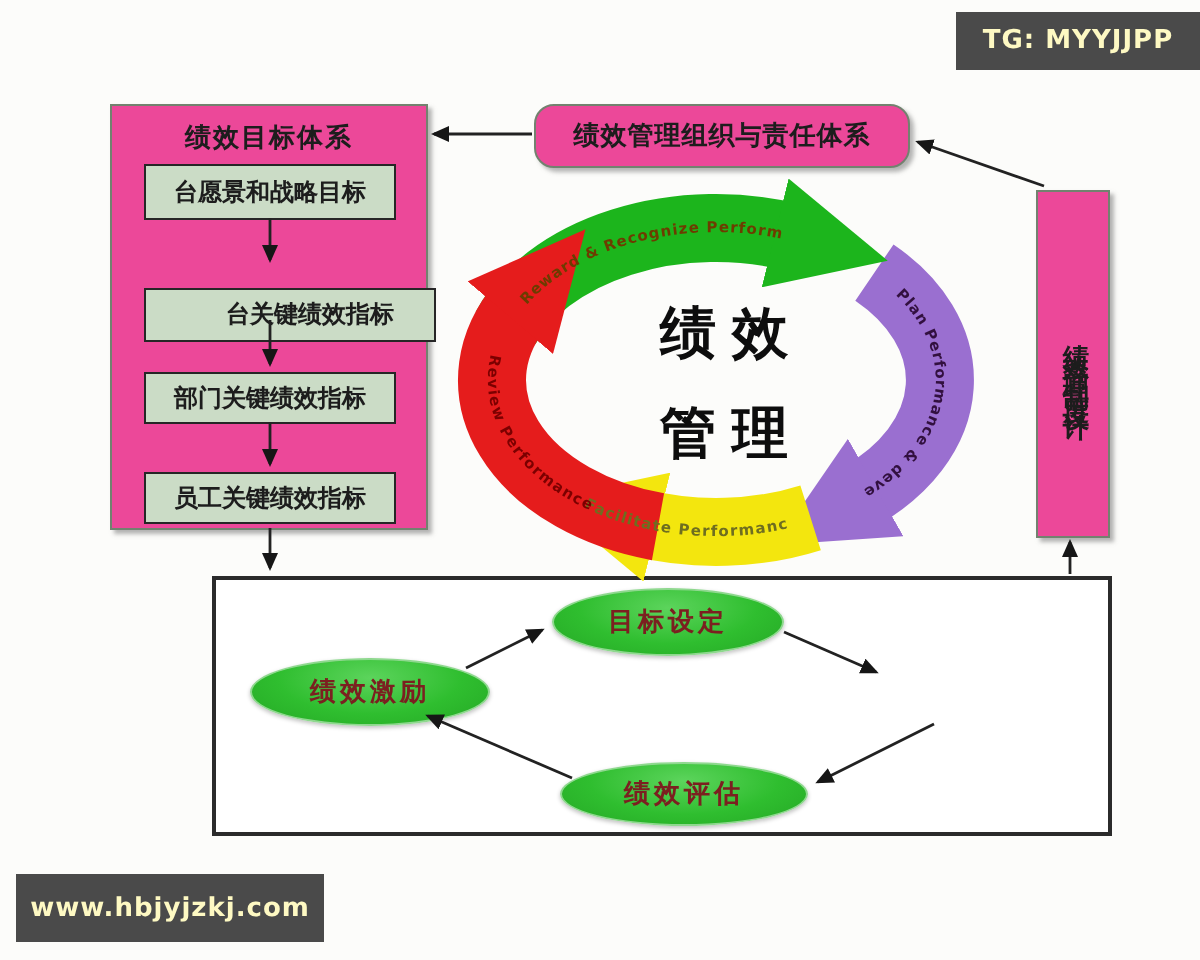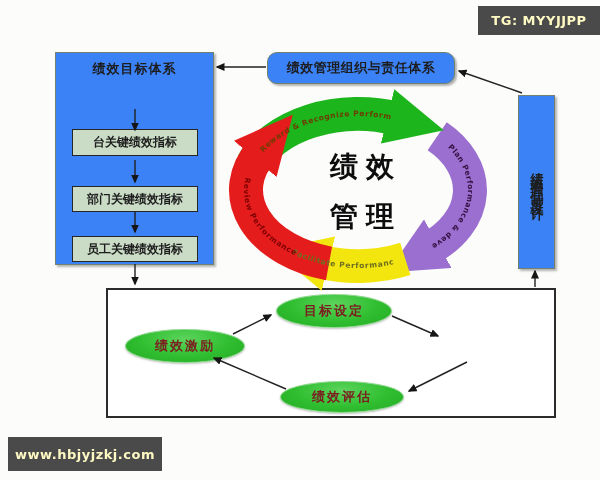--- a/index.html
+++ b/index.html
@@ -9,36 +9,36 @@
     font-family:"DejaVu Sans","Liberation Sans",sans-serif;
   }
   .badge{
     position:absolute;background:#4a4a4a;color:#fef9c3;
     display:flex;align-items:center;justify-content:center;
     font-weight:bold;font-size:13px;letter-spacing:.5px;
   }
   #tg-badge{left:478px;top:6px;width:122px;height:29px;}
   #site-badge{left:8px;top:437px;width:154px;height:34px;font-size:13px;}
   .sage{
-    position:absolute;background:#3b82f6;border:1px solid #72826f;
+    position:absolute;background:#ec4899;border:1px solid #72826f;
     box-shadow:2px 2px 2px rgba(110,110,110,.5);
     color:#1d1d1d;font-weight:bold;
   }
   #left-panel{left:55px;top:52px;width:157px;height:211px;}
   #left-panel .panel-title{
     position:absolute;left:0;top:7px;width:100%;text-align:center;
     font-size:13px;font-weight:bold;color:#1d1d1d;letter-spacing:1px;
   }
   .inner-box{
     position:absolute;left:16px;width:124px;background:#cbdcc6;
     border:1px solid #262626;display:flex;align-items:center;justify-content:center;
     font-size:12px;font-weight:bold;color:#1d1d1d;white-space:nowrap;
   }
   #inner-1{top:29px;height:26px;}
-  #inner-2{top:76px;height:25px;}
+  #inner-2{top:91px;height:25px;padding-left:20px;}
   #inner-3{top:133px;height:24px;}
   #inner-4{top:183px;height:24px;}
   #org-box{
     left:267px;top:52px;width:186px;height:30px;
     display:flex;align-items:center;justify-content:center;
     font-size:13px;letter-spacing:.5px;border-radius:10px;
   }
   #system-box{
     left:518px;top:95px;width:35px;height:172px;
     display:flex;align-items:center;justify-content:center;
@@ -68,20 +68,21 @@
 </head>
 <body>
 
 <div id="stage">
 
   <div class="badge" id="tg-badge">TG: MYYJJPP</div>
   <div class="badge" id="site-badge">www.hbjyjzkj.com</div>
 
   <div class="sage" id="left-panel">
     <div class="panel-title">绩效目标体系</div>
+    <div class="inner-box" id="inner-1">台愿景和战略目标</div>
     <div class="inner-box" id="inner-2">台关键绩效指标</div>
     <div class="inner-box" id="inner-3">部门关键绩效指标</div>
     <div class="inner-box" id="inner-4">员工关键绩效指标</div>
   </div>
 
   <div class="sage" id="org-box">绩效管理组织与责任体系</div>
 
   <div class="sage" id="system-box">
     <span class="vtext">绩效管理制度设计</span>
   </div>

